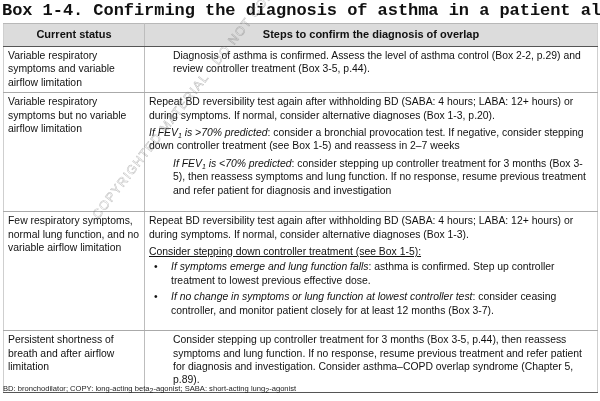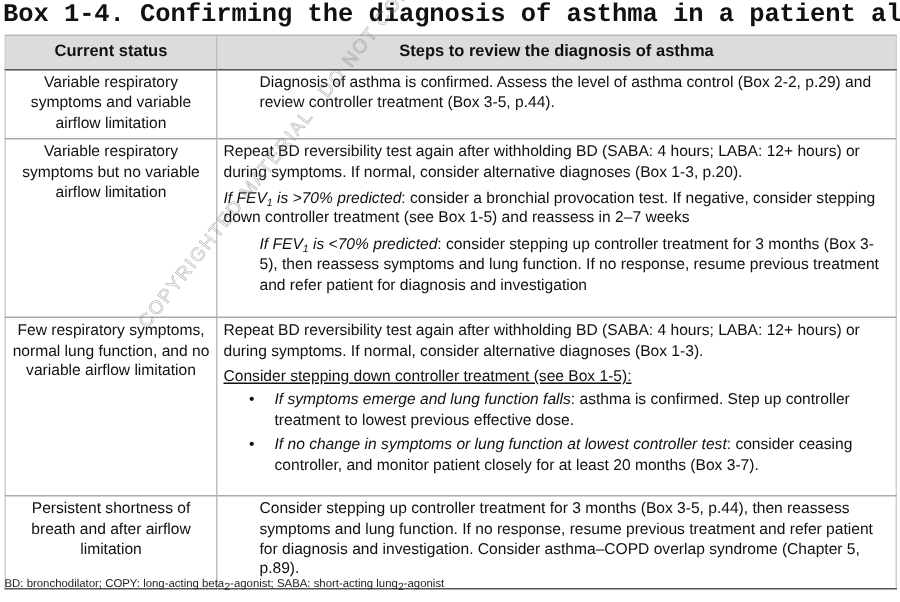--- a/index.html
+++ b/index.html
@@ -18,28 +18,28 @@
   table.box th {
     background:#dcdcdc; font-weight:bold; font-size:11px;
     height:22px; padding:0; text-align:center;
     border-top:1px solid #b8b8b8; border-bottom:1.5px solid #555;
   }
   table.box th.c1 { border-right:1px solid #bdbdbd; }
   table.box td {
     vertical-align:top; padding:2px 4px 3px 4px;
     border-bottom:1px solid #aaaaaa;
   }
-  table.box td.c1 { width:132px; border-right:1px solid #bdbdbd; padding-left:4px;text-align:center; }
+  table.box td.c1 { width:132px; border-right:1px solid #bdbdbd; padding-left:4px; }
   table.box tr:last-child td { border-bottom:1.5px solid #555; }
   table.box { border-left:1px solid #cfcfcf; border-right:1px solid #cfcfcf; }
   .para { margin:0 0 4px 0; }
   .para:last-child { margin-bottom:0;margin-left:24px; }
   em { font-style:italic; }
   ul.bul { margin:2px 0 0 0; padding:0 0 0 22px; list-style:none; }
-  ul.bul li { position:relative; margin-bottom:3px;margin-left:12px; }
+  ul.bul li { position:relative; margin-bottom:3px; }
   ul.bul li::before { content:"•"; position:absolute; left:-17px; top:0; }
   sub { font-size:7px; vertical-align:-2px; line-height:0; }
   .foot {
     position:absolute; left:3px; top:384px; font-size:7.6px; white-space:nowrap; color:#222;
   }
   .watermark {
     position:absolute; left:95px; top:210px; transform-origin:left center;
     transform:rotate(-52deg); font-size:12.5px; letter-spacing:1.2px;
     color:rgba(0,0,0,0); -webkit-text-stroke:0.45px rgba(120,120,120,0.55);
     white-space:nowrap; pointer-events:none;
@@ -47,21 +47,21 @@
 </style>
 </head>
 <body>
 
 <div class="title">Box 1-4.  Confirming the diagnosis of asthma in a patient already taking controller treatment</div>
 
 <table class="box">
   <thead>
     <tr>
       <th class="c1">Current status</th>
-      <th class="c2">Steps to review the diagnosis of asthma</th>
+      <th class="c2">Steps to confirm the diagnosis of overlap</th>
     </tr>
   </thead>
   <tbody>
     <tr style="height:31px;">
       <td class="c1">Variable respiratory symptoms and variable airflow limitation</td>
       <td class="c2">
         <p class="para">Diagnosis of asthma is confirmed. Assess the level of asthma control (Box 2-2, p.29) and review controller treatment (Box 3-5, p.44).</p>
       </td>
     </tr>
     <tr style="height:119px;">
@@ -72,21 +72,21 @@
         <p class="para"><em><span>If FEV</span><sub>1</sub><span> is &lt;70% predicted</span></em><span>: consider stepping up controller treatment for 3 months (Box 3-5), then reassess symptoms and lung function. If no response, resume previous treatment and refer patient for diagnosis and investigation</span></p>
       </td>
     </tr>
     <tr style="height:119px;">
       <td class="c1">Few respiratory symptoms, normal lung function, and no variable airflow limitation</td>
       <td class="c2">
         <p class="para">Repeat BD reversibility test again after withholding BD (SABA: 4 hours; LABA: 12+ hours) or during symptoms. If normal, consider alternative diagnoses (Box 1-3).</p>
         <p class="para" style="margin-bottom:1px;text-decoration:underline;">Consider stepping down controller treatment (see Box 1-5):</p>
         <ul class="bul">
           <li><em>If symptoms emerge and lung function falls</em><span>: asthma is confirmed. Step up controller treatment to lowest previous effective dose.</span></li>
-          <li><em>If no change in symptoms or lung function at lowest controller test</em><span>: consider ceasing controller, and monitor patient closely for at least 20 months (Box 3-7).</span></li>
+          <li><em>If no change in symptoms or lung function at lowest controller test</em><span>: consider ceasing controller, and monitor patient closely for at least 12 months (Box 3-7).</span></li>
         </ul>
       </td>
     </tr>
     <tr style="height:62px;">
       <td class="c1">Persistent shortness of breath and after airflow limitation</td>
       <td class="c2">
         <p class="para">Consider stepping up controller treatment for 3 months (Box 3-5, p.44), then reassess symptoms and lung function. If no response, resume previous treatment and refer patient for diagnosis and investigation. Consider asthma–COPD overlap syndrome (Chapter 5, p.89).</p>
       </td>
     </tr>
   </tbody>

